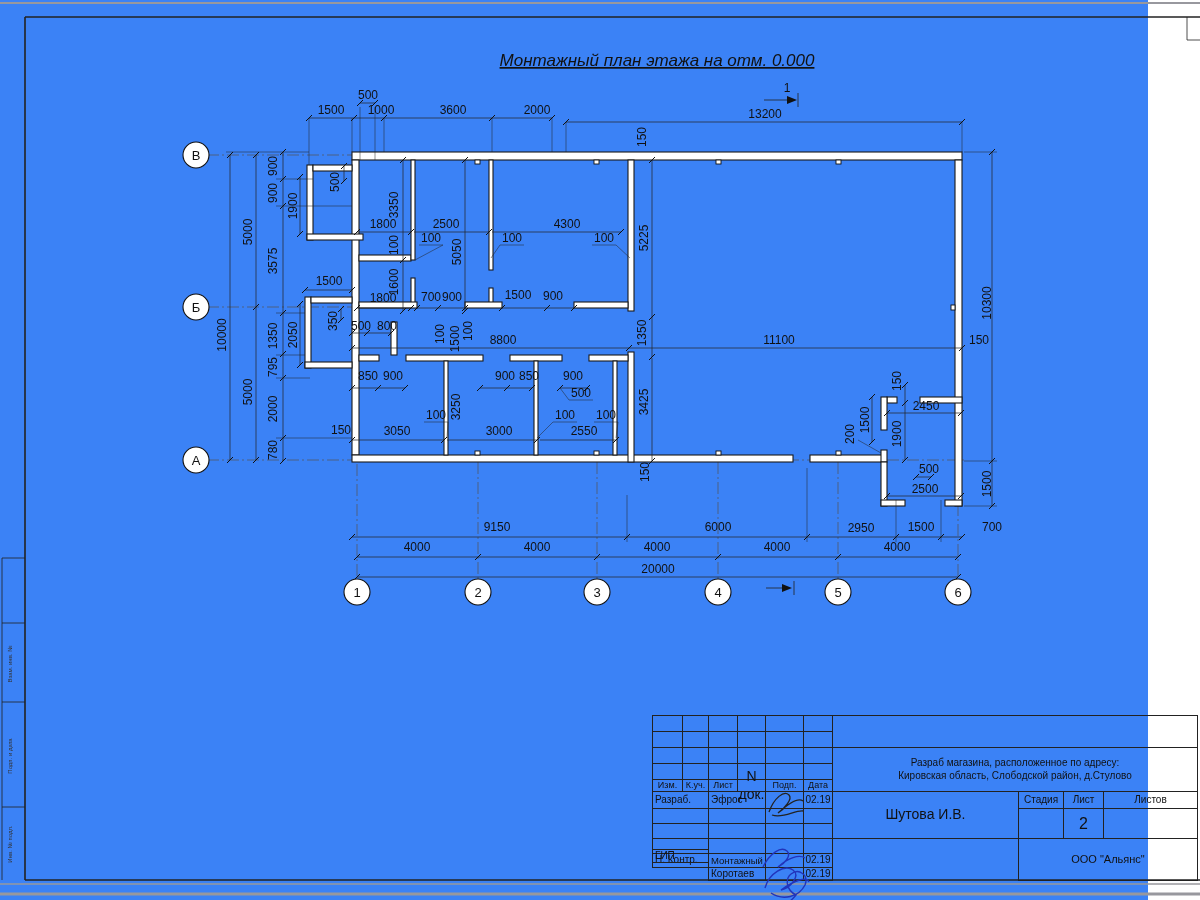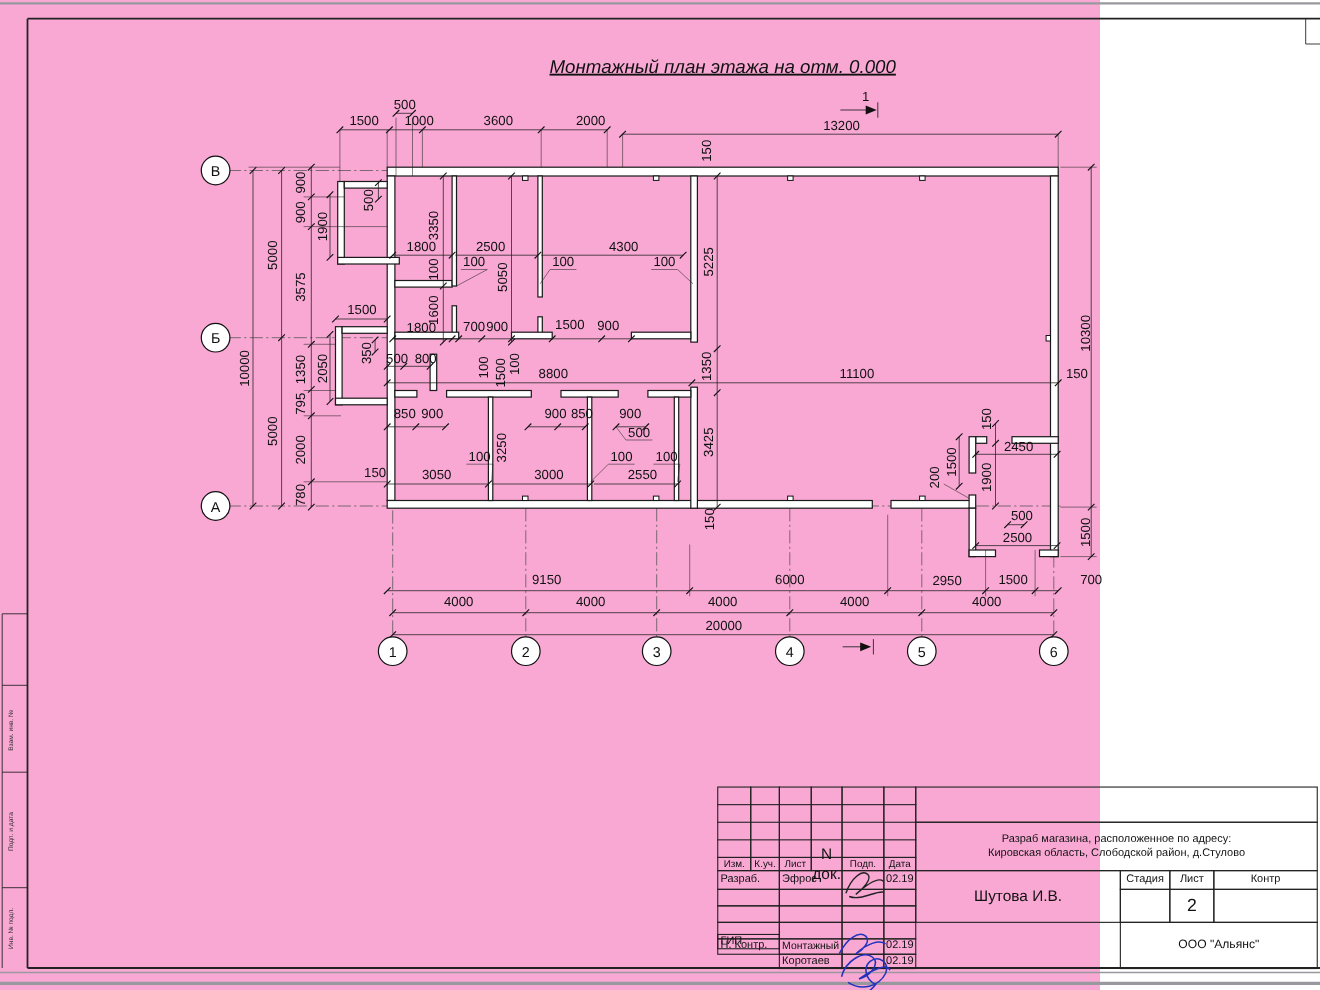--- a/index.html
+++ b/index.html
@@ -1,16 +1,16 @@
 <!DOCTYPE html>
 <html><head>
 <meta charset="utf-8">
 <style>
   html,body{margin:0;padding:0;background:#fff;width:1200px;height:900px;overflow:hidden;}
-  #stage{position:relative;width:1000px;height:900px;background:#f9a8d4;font-family:"Liberation Sans",sans-serif;}
+  #stage{position:relative;width:1148px;height:900px;background:#3b82f6;font-family:"Liberation Sans",sans-serif;}
   svg text{fill:#111;}
   .dim{font:12px "Liberation Sans",sans-serif;text-anchor:middle;}
   .ax{font:13px "Liberation Sans",sans-serif;text-anchor:middle;}
   .mt{font:italic 17px "Liberation Sans",sans-serif;text-anchor:middle;text-decoration:underline;}
   .sec{font:12px "Liberation Sans",sans-serif;text-anchor:middle;}
   .mgt{font:6px "Liberation Sans",sans-serif;text-anchor:middle;fill:#333;}
   .w{fill:#fff;stroke:#1a1a1a;stroke-width:1.1;}
   .vs{fill:#fff;stroke:#111;stroke-width:0.9;}
   .dl{stroke:#222;stroke-width:0.7;}
   .ext{stroke:#222;stroke-width:0.5;}
@@ -417,21 +417,21 @@
   <div class="tc" style="left:151px;top:152px;width:30px;height:14px">02.19</div>
 
   <div class="tc" style="left:180px;top:0;width:366px;height:33px"></div>
   <div class="tc" style="left:180px;top:32px;width:366px;height:45px;flex-direction:column">
     <span>Разраб магазина, расположенное по адресу:</span>
     <span>Кировская область, Слободской район, д.Стулово</span>
   </div>
   <div class="tc" style="left:180px;top:76px;width:187px;height:48px;font-size:14px">Шутова И.В.</div>
   <div class="tc" style="left:366px;top:76px;width:46px;height:18px">Стадия</div>
   <div class="tc" style="left:411px;top:76px;width:41px;height:18px">Лист</div>
-  <div class="tc" style="left:451px;top:76px;width:95px;height:18px">Контр</div>
+  <div class="tc" style="left:451px;top:76px;width:95px;height:18px">Листов</div>
   <div class="tc" style="left:366px;top:93px;width:46px;height:31px"></div>
   <div class="tc" style="left:411px;top:93px;width:41px;height:31px;font-size:16px">2</div>
   <div class="tc" style="left:451px;top:93px;width:95px;height:31px"></div>
   <div class="tc" style="left:366px;top:123px;width:180px;height:43px;font-size:11px">ООО "Альянс"</div>
 </div>
 
 
 <svg id="signatures" width="70" height="125" viewBox="0 0 70 125">
   <path fill="none" stroke="#222" stroke-width="1.3" d="M14,32 C19,18 29,10 34,15 C38,19 29,29 23,33 C33,24 43,17 48,21 M17,35 C28,39 40,30 48,31"></path>
   <path fill="none" stroke="#2134bb" stroke-width="1.4" d="M8,87 C15,73 26,66 32,71 C37,76 29,84 23,87 C33,78 44,74 50,78"></path>

